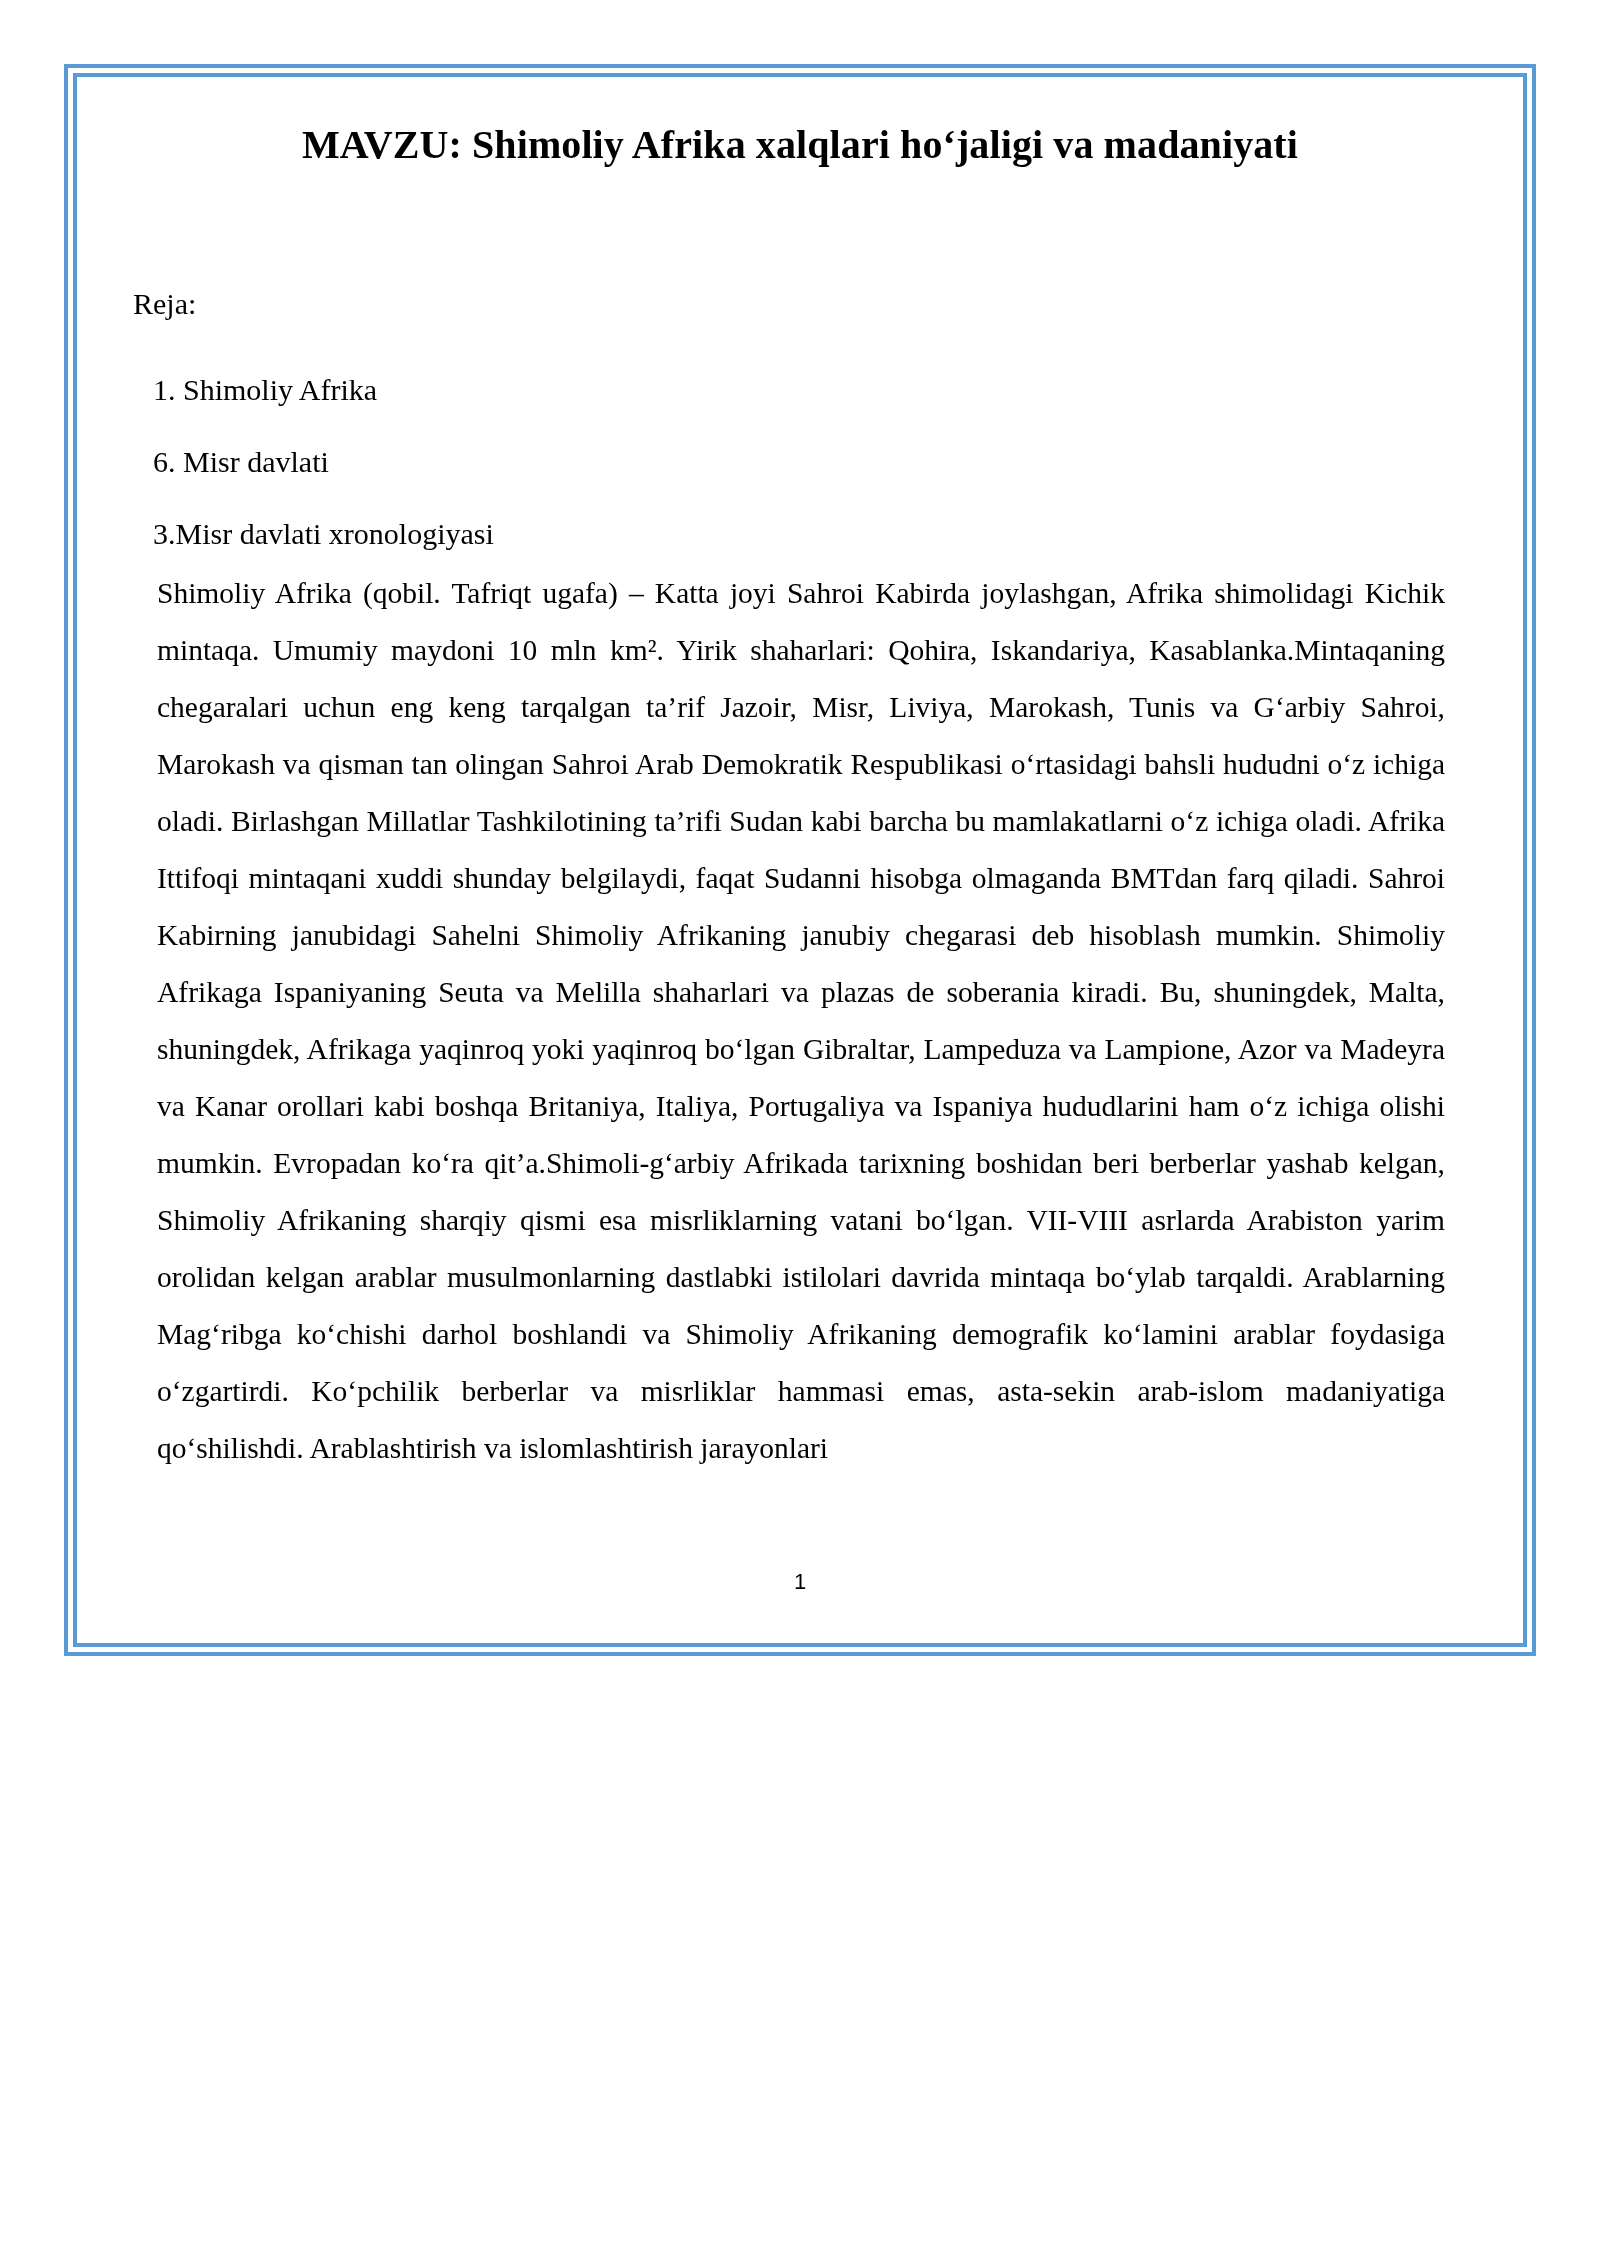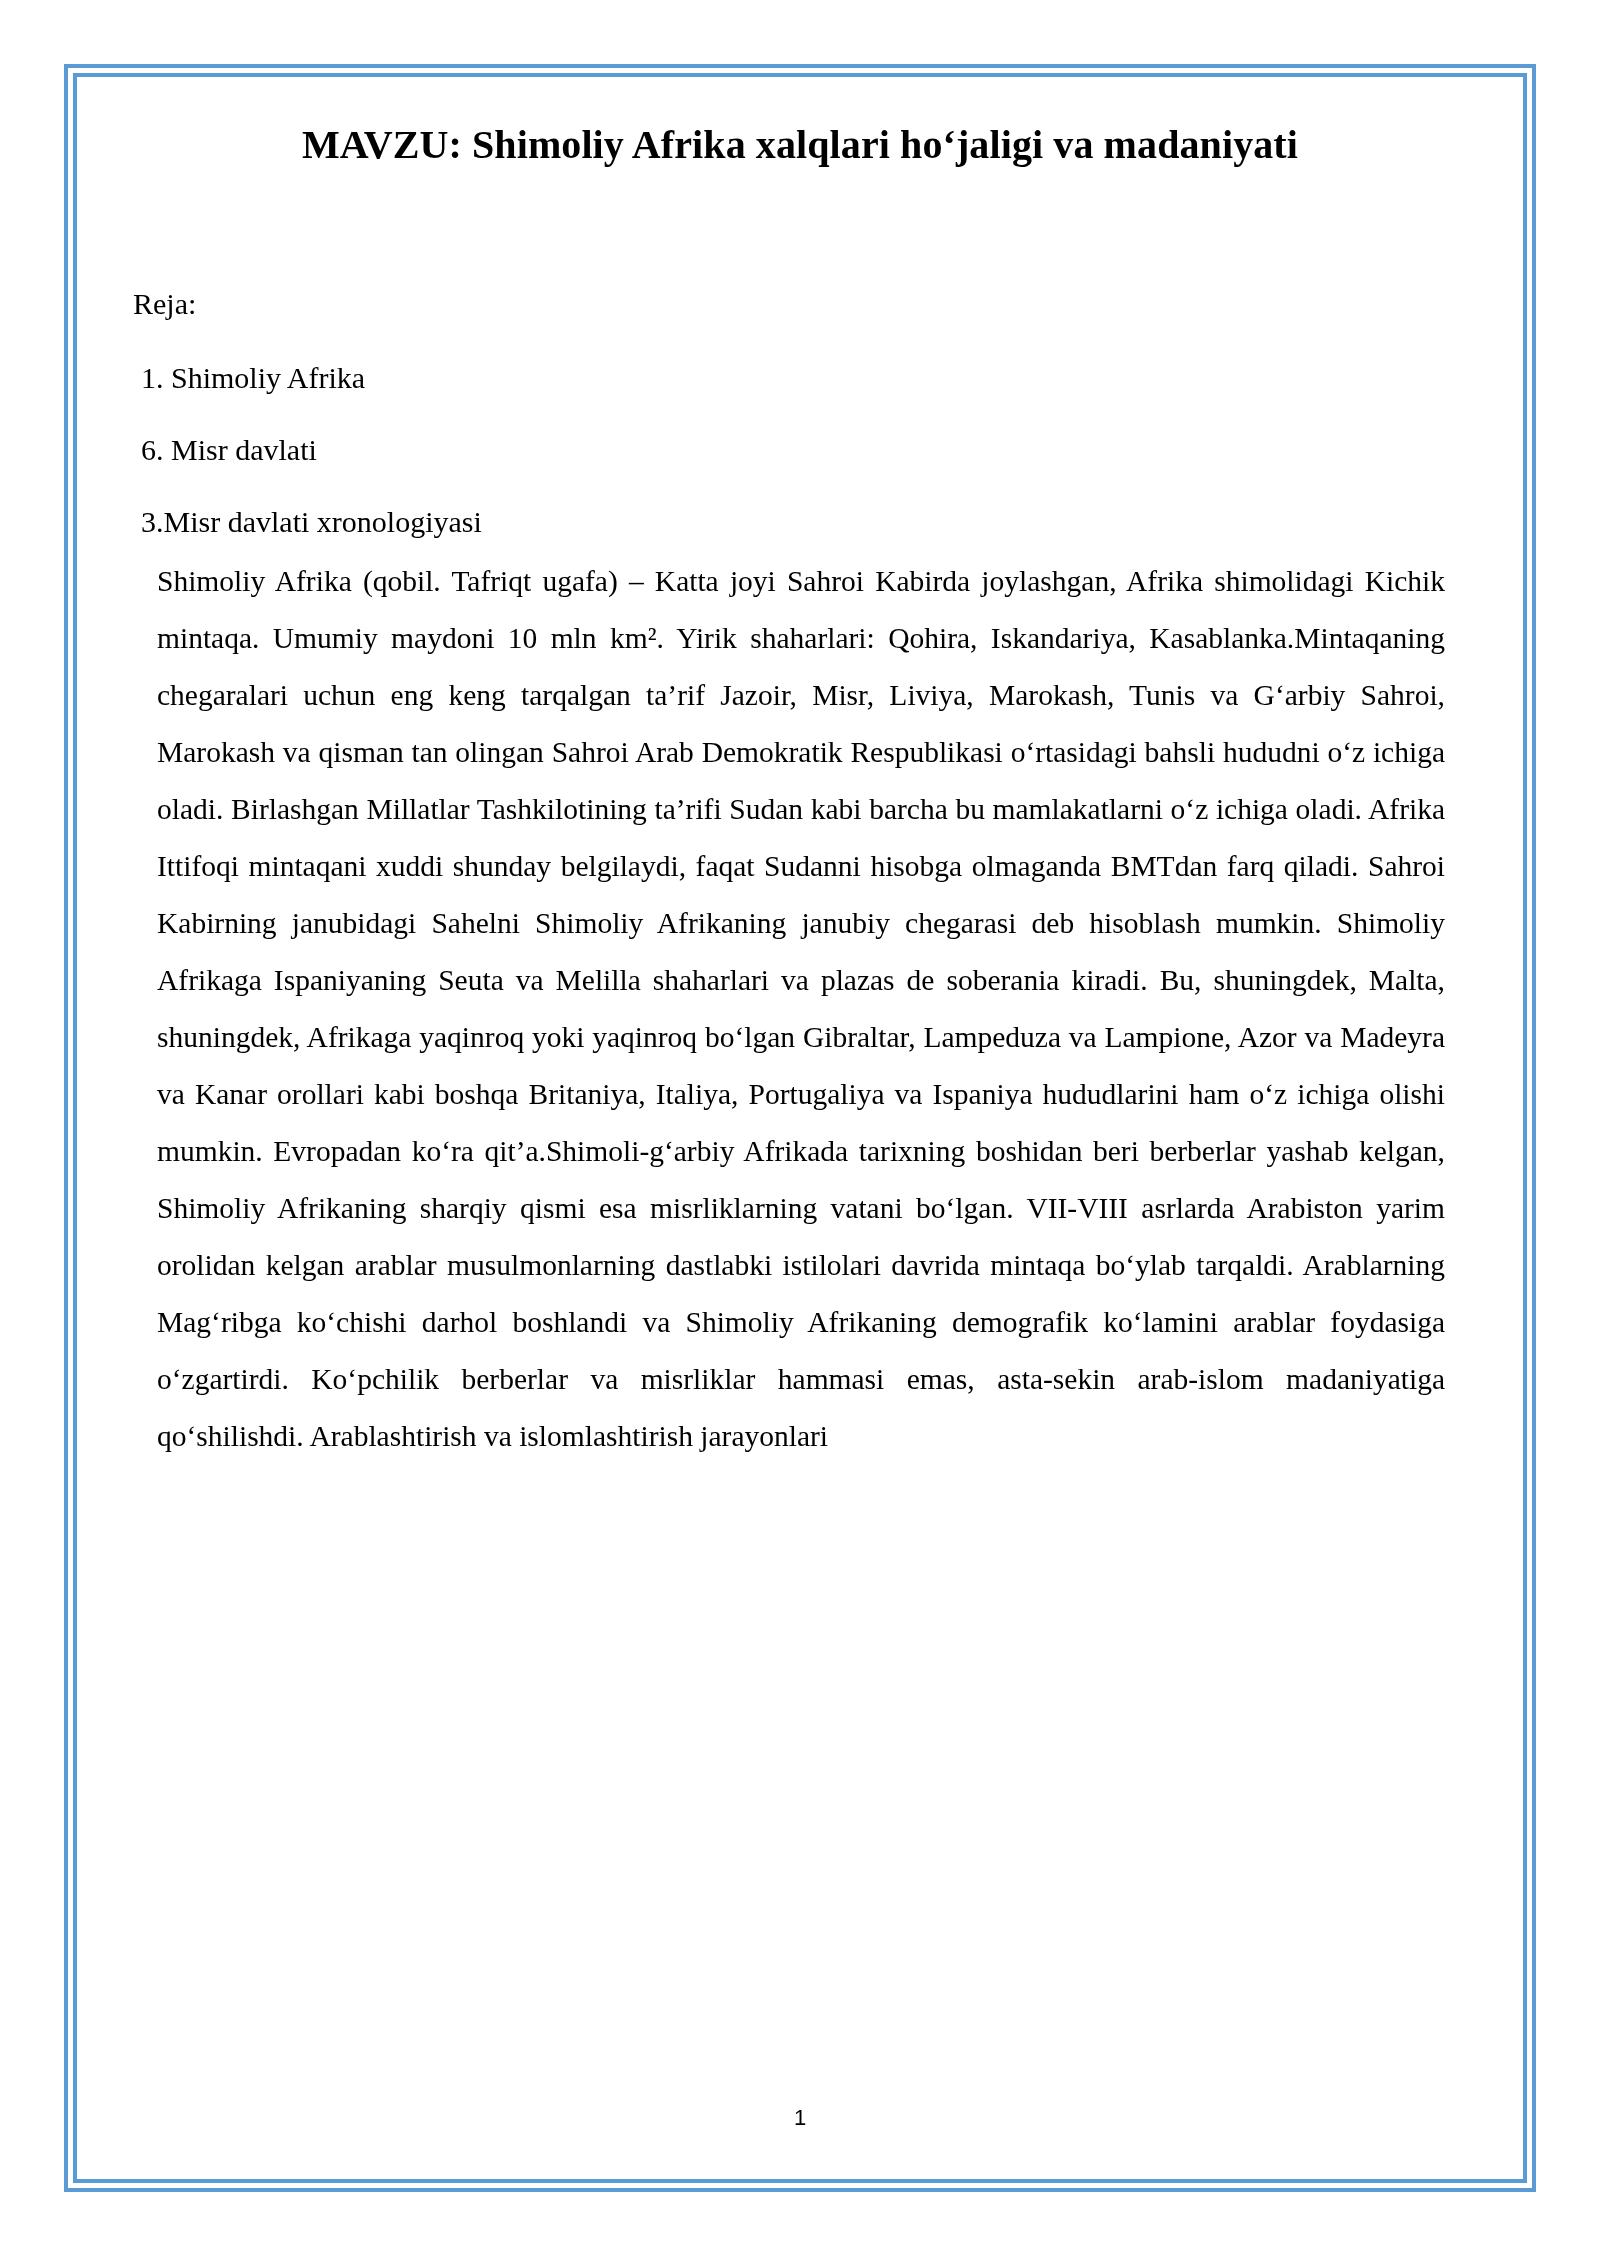--- a/index.html
+++ b/index.html
@@ -14,21 +14,21 @@
     color: #000000;
     overflow: hidden;
   }
 
   
   .page {
     position: absolute;
     left: 64px;
     top: 64px;
     width: 1472px;
-    height: 2128px;
+    height: 1592px;
     box-sizing: border-box;
     border: 4px solid #5B9BD5;
     padding: 5px;
     background: #ffffff;
   }
   .page-inner {
     position: relative;
     width: 100%;
     height: 100%;
     box-sizing: border-box;
@@ -58,21 +58,21 @@
   }
 
   .reja-label {
     text-align: left;
     font-size: 30px;
     margin: 0;
     padding-top: 118px;
   }
 
   .toc {
-    margin: 0;
+    margin: 12px;
     padding: 0;
     list-style: none;
   }
   .toc-item {
     font-size: 30px;
     line-height: 1.0;
     padding-top: 42px;
     padding-left: 8px;
     white-space: pre;
   }

